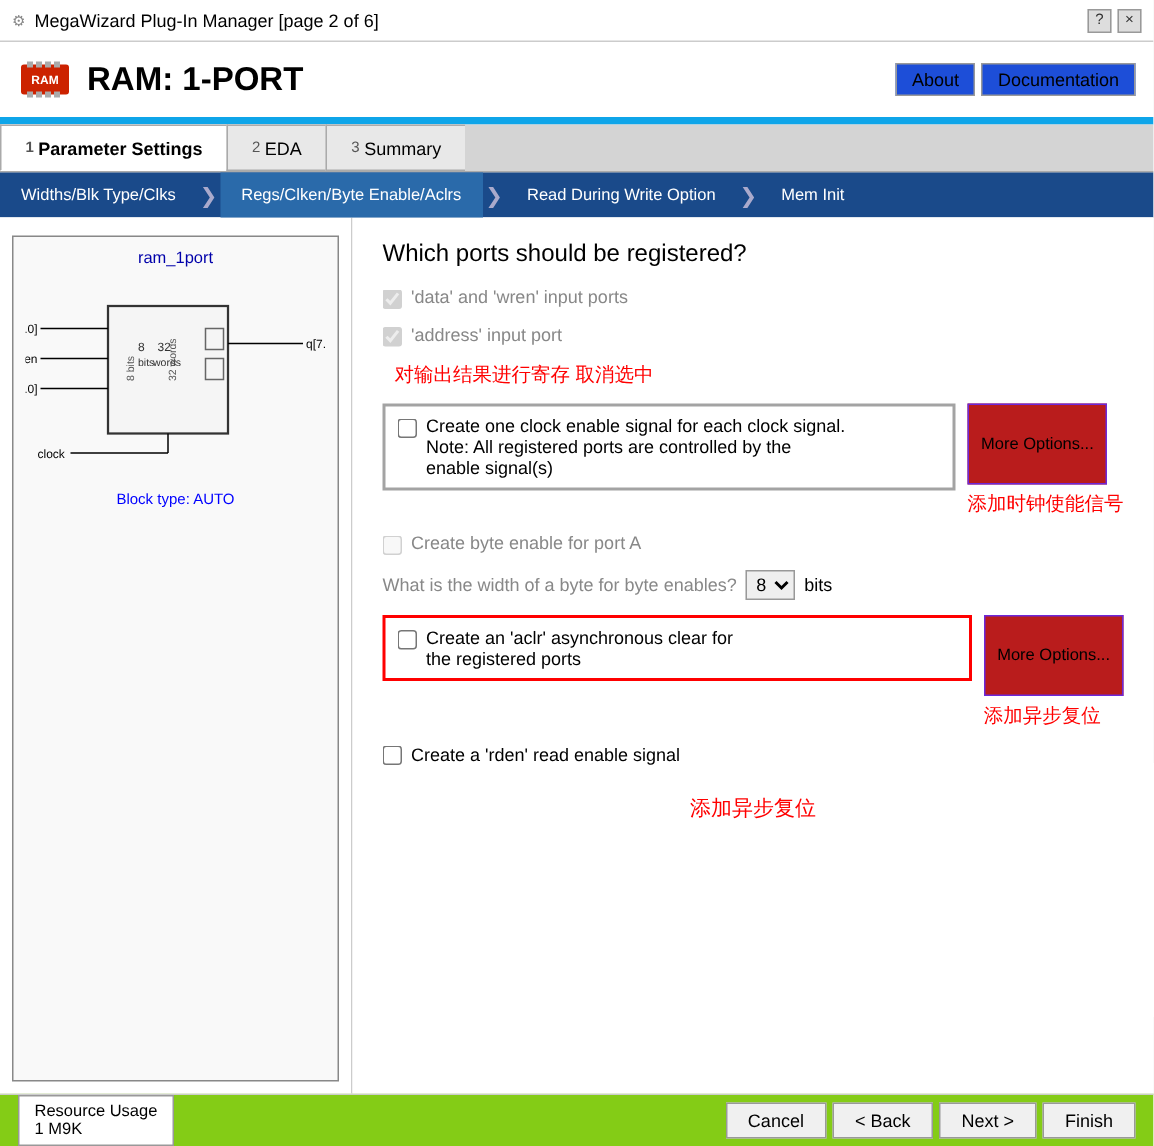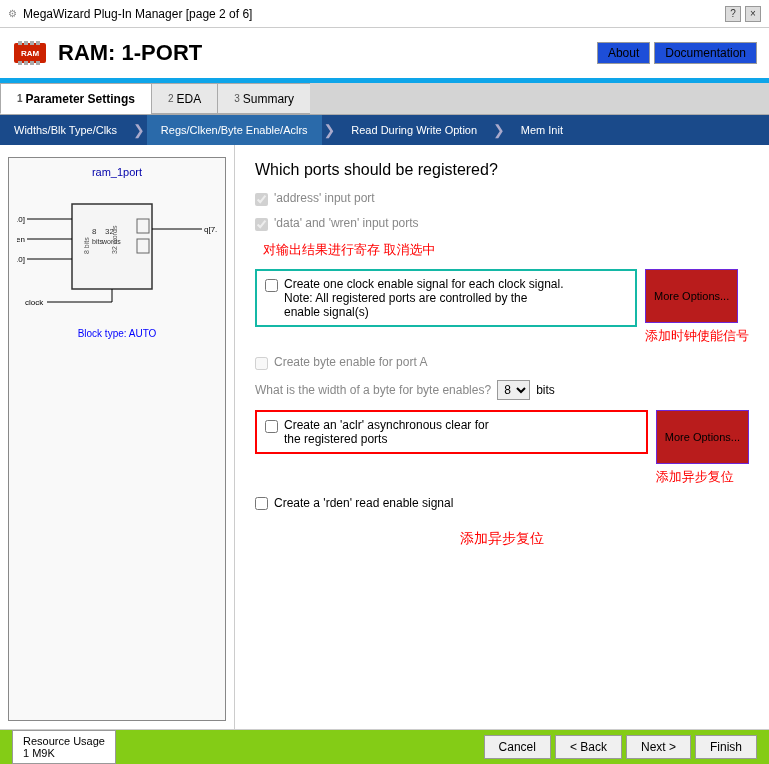--- a/index.html
+++ b/index.html
@@ -191,21 +191,21 @@
     }
     .option-label.disabled {
       color: #888;
     }
     .option-box {
       border: 2px solid red;
       padding: 6px 8px;
       margin-bottom: 10px;
     }
     .option-box-blue {
-      border: 2px solid #14b8a6;
+      border: 2px solid #a3a3a3;
       padding: 6px 8px;
       margin-bottom: 10px;
     }
     .chinese-note {
       color: red;
       font-size: 13px;
       margin-left: 8px;
     }
     .more-options-btn {
       padding: 20px 8px;
@@ -380,26 +380,26 @@
       </svg>
       <div class="block-type">Block type: AUTO</div>
     </div>
   </div>
 
   <div class="right-panel">
     <div class="section-title">Which ports should be registered?</div>
 
     <div class="option-row">
       <input type="checkbox" checked="" disabled="" style="">
-      <span class="option-label disabled">'address' input port</span>
+      <span class="option-label disabled">'data' and 'wren' input ports</span>
     </div>
 
     <div class="option-row">
       <input type="checkbox" checked="" disabled="" style="">
-      <span class="option-label disabled">'data' and 'wren' input ports</span>
+      <span class="option-label disabled">'address' input port</span>
     </div>
 
     <div style="display:flex; align-items:center; margin-bottom:10px;">
       <span class="chinese-note">对输出结果进行寄存  取消选中</span>
     </div>
 
     <div style="display:flex; align-items:flex-start; margin-bottom:10px; gap:8px;">
       <div class="option-box-blue" style="flex:1; display:flex; align-items:flex-start; gap:6px; padding:6px 8px;">
         <input type="checkbox" style="margin-top: 2px;">
         <span class="option-label">Create one clock enable signal for each clock signal.<br>Note: All registered ports are controlled by the<br>enable signal(s)</span>

